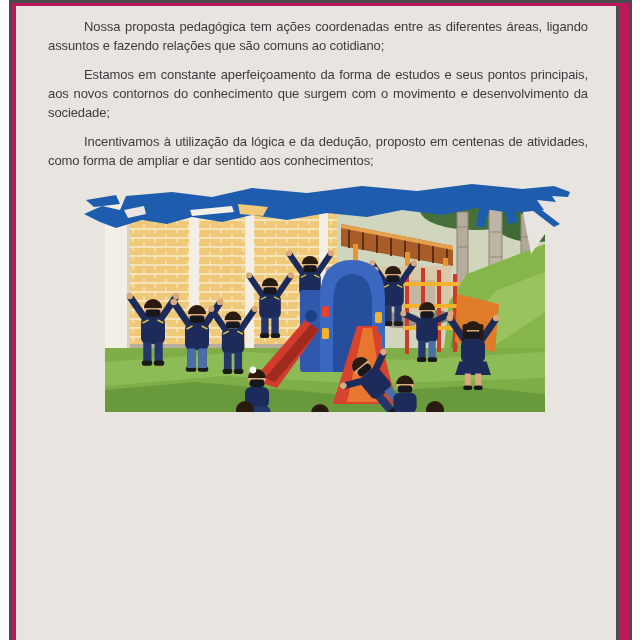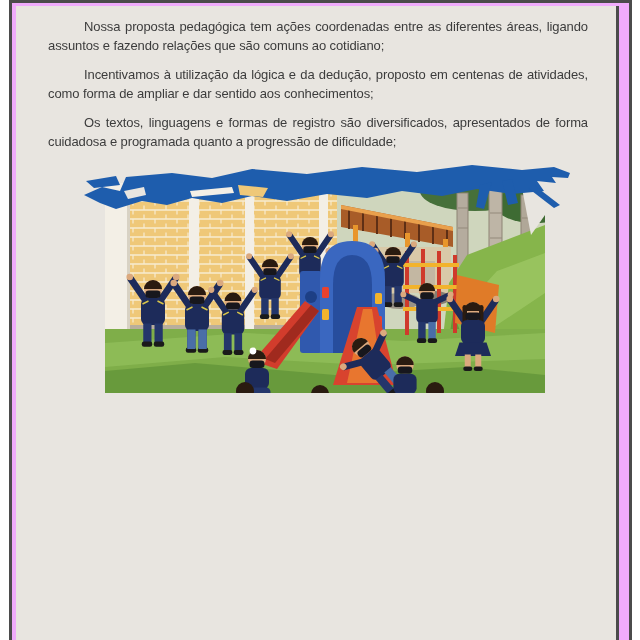--- a/index.html
+++ b/index.html
@@ -5,21 +5,21 @@
   html,body{margin:0;padding:0;}
   body{
     width:640px;height:640px;overflow:hidden;position:relative;
     background:#ffffff;
     font-family:"Liberation Sans", sans-serif;
   }
   .page-frame{
     position:absolute;left:9px;top:0;width:623px;height:640px;
     box-sizing:border-box;
     border:3px solid #4b4b4b;border-bottom:none;
-    background:#f0abfc;
+    background:#be185d;
     padding:3px 0 0 4px;
   }
   .page{
     width:600px;height:637px;
     background:var(--page-bg,#e8e5e0);
     border-right:3px solid #4b4b4b;
     box-sizing:content-box;
     position:relative;
     overflow:hidden;
   }
@@ -47,22 +47,22 @@
   svg{display:block;}
 </style>
 </head>
 <body>
 
 <div class="page-frame">
   <div class="page">
 
     <div class="content">
       <p>Nossa proposta pedagógica tem ações coordenadas entre as diferentes áreas, ligando assuntos e fazendo relações que são comuns ao cotidiano;</p>
+      <p>Estamos em constante aperfeiçoamento da forma de estudos e seus pontos principais, aos novos contornos do conhecimento que surgem com o movimento e desenvolvimento da sociedade;</p>
       <p>Incentivamos à utilização da lógica e da dedução, proposto em centenas de atividades, como forma de ampliar e dar sentido aos conhecimentos;</p>
-      <p>Os textos, linguagens e formas de registro são diversificados, apresentados de forma cuidadosa e programada quanto a progressão de dificuldade;</p>
     </div>
 
     <div class="photo-section">
 
       <svg class="photo" viewBox="0 0 440 210" preserveAspectRatio="none" role="img" aria-label="Crianças de uniforme azul-marinho e máscaras pretas posando com os braços erguidos em um playground colorido (torre azul com arco, escorregadores vermelhos, trepa-trepa amarelo e vermelho), diante de um muro de tijolos amarelos com pilares brancos, pérgola de madeira, palmeiras e encosta gramada">
         <defs>
           <pattern id="brick" width="22" height="9" patternUnits="userSpaceOnUse">
             <rect width="22" height="9" fill="#efc878"></rect>
             <path d="M0,0 H22 M0,9 H22" stroke="#f8ecd0" stroke-width="1.4"></path>
             <path d="M6,0 V4.5 M17,4.5 V9" stroke="#f8ecd0" stroke-width="1.2"></path>

